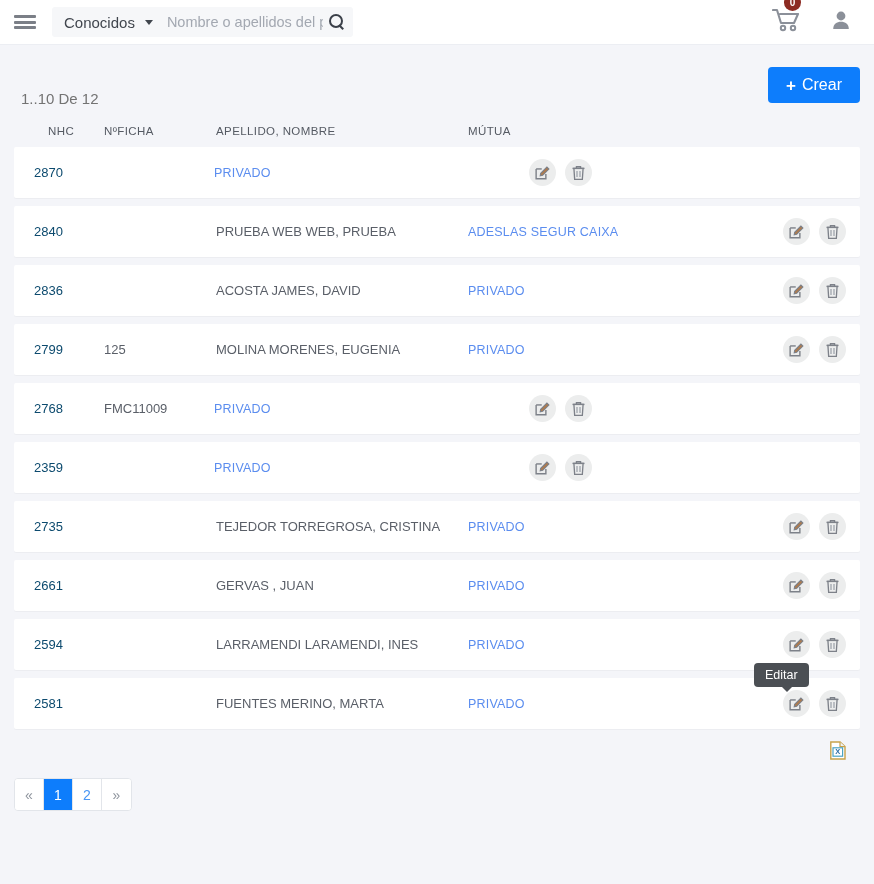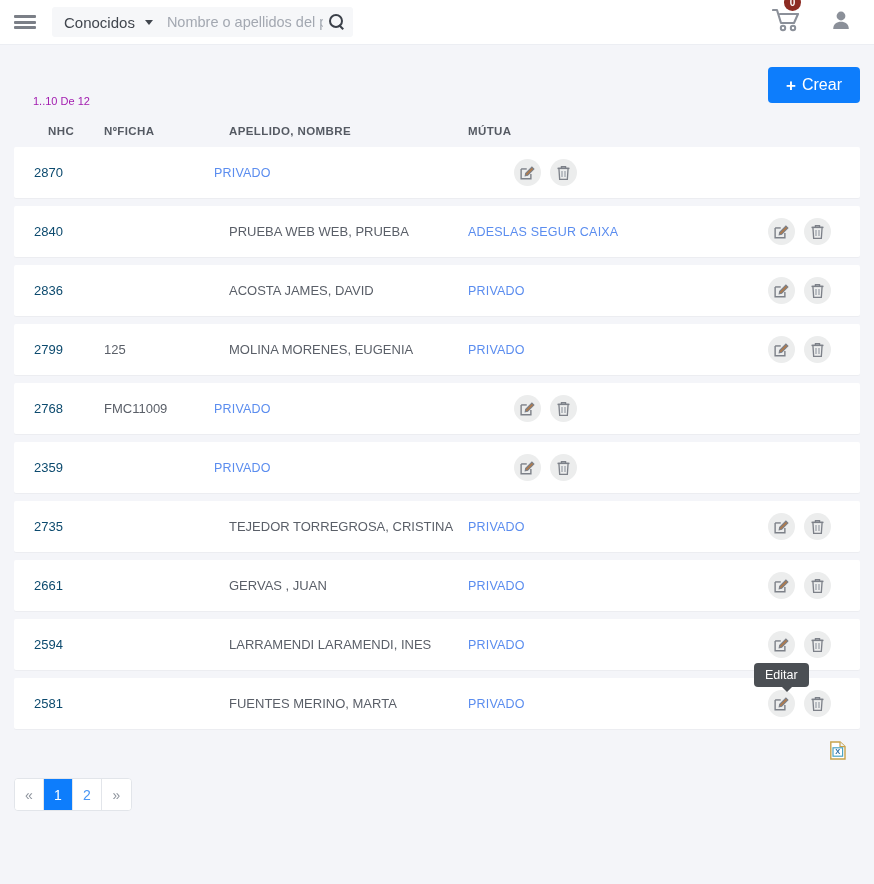--- a/index.html
+++ b/index.html
@@ -119,23 +119,23 @@
     height: 62px;
   }
   .page-title {
     font-size: 23px;
     color: #3a3f47;
     font-weight: normal;
     letter-spacing: -0.2px;
     margin: 0;
   }
   .page-sub {
-    font-size: 11px;
-    color: #a21caf;
-    margin-left: 19px;
+    font-size: 15px;
+    color: #737373;
+    margin-left: 7px;
   }
   .btn-create {
     margin-left: auto;
     background: #0d7dfc;
     color: #ffffff;
     border: none;
     border-radius: 4px;
     font-size: 16px;
     padding: 9px 18px;
     cursor: pointer;
@@ -153,25 +153,25 @@
   
   .table-wrap { padding: 0 14px; margin-top: 18px; }
   .thead {
     display: flex;
     padding: 0 0 10px 0;
   }
   .thead div {
     font-size: 11.5px;
     color: #555a63;
     letter-spacing: 0.4px;
-    font-weight: bold;
+    font-weight: normal;
   }
   .col-nhc   { width: 90px; padding-left: 34px; }
   .col-ficha { width: 110px; }
-  .col-name  { flex: 1; padding-left: 2px; margin-left: 13px; }
+  .col-name  { flex: 1; padding-left: 2px; }
   .col-mutua { width: 300px; }
   .col-act   { width: 92px; }
 
   .row {
     display: flex;
     align-items: center;
     background: #ffffff;
     height: 51px;
     margin-bottom: 8px;
     border-radius: 2px;
@@ -179,21 +179,21 @@
   }
   .row > div { font-size: 13px; color: #5a5f68; }
   .row .col-nhc { padding-left: 20px; color: #0c4a6e; }
   .cell-mutua a {
     color: #5b8def;
     text-decoration: none;
     font-size: 12.5px;
     letter-spacing: 0.2px;
   }
   .actions {
-    display: flex; gap: 9px; justify-content: flex-start;
+    display: flex; gap: 9px; justify-content: center;
     position: relative;
   }
   .act-btn {
     width: 27px; height: 27px;
     border-radius: 50%;
     background: #eceded;
     display: flex; align-items: center; justify-content: center;
     cursor: pointer;
     border: none;
   }

